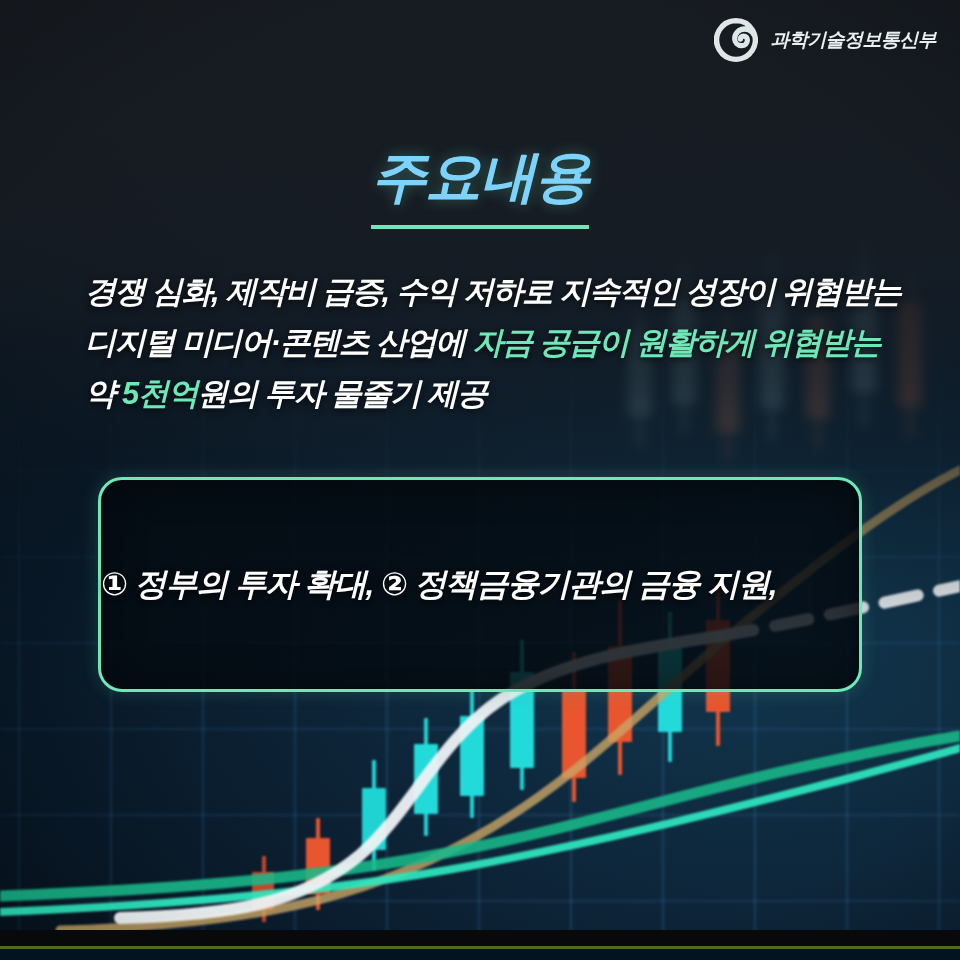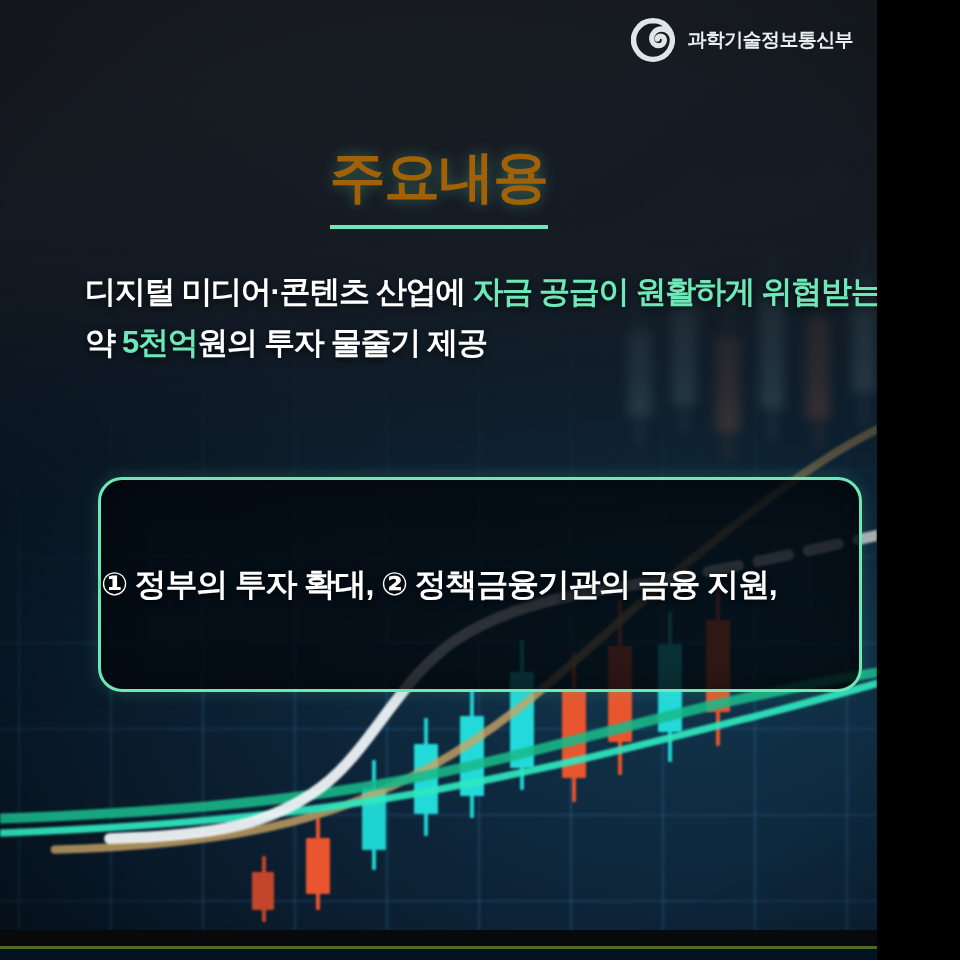--- a/index.html
+++ b/index.html
@@ -3,25 +3,26 @@
 <meta charset="utf-8">
 <title>주요내용</title>
 <style>
   html, body {
     margin: 0;
     padding: 0;
     background: #000;
   }
   #card {
     position: relative;
-    width: 877px;
+    width: 960px;
     height: 960px;
     overflow: hidden;
     font-family: "Liberation Sans", "DejaVu Sans", sans-serif;
     background: #0b1016;
+    font-style: italic;
     -webkit-font-smoothing: antialiased;
   }
 
   
   .bg-layer { position: absolute; inset: 0; }
 
   
   #bg-base {
     background:
       radial-gradient(120% 90% at 78% 62%, #123a52 0%, #0d2438 38%, #071522 68%, #04080e 100%),
@@ -92,21 +93,21 @@
   }
 
   
   #title-wrap {
     position: absolute; top: 140px; left: 0; right: 0;
     text-align: center;
   }
   #page-title {
     display: inline-block;
     font-size: 56px; font-weight: 800; letter-spacing: -1.5px;
-    color: #a16207;
+    color: #7dd3fc;
     padding-bottom: 9px;
     border-bottom: 4px solid #6fe8b8;
     text-shadow: 0 0 14px rgba(111,232,184,0.35);
   }
 
   
   #body-copy {
     position: absolute; top: 266px; left: 85px; right: 60px;
     font-size: 31px; font-weight: 700; letter-spacing: -1.3px;
     line-height: 51px; color: #ffffff;
@@ -214,20 +215,21 @@
                C 76 45, 72 41, 67 41 C 63 41, 60 44, 60 48" fill="none" stroke="#dfe6e8" stroke-width="12" stroke-linecap="round" stroke-linejoin="round"></path>
     </svg>
     <span id="ministry-name">과학기술정보통신부</span>
   </div>
 
   <div id="title-wrap">
     <span id="page-title">주요내용</span>
   </div>
 
   <div id="body-copy">
+    <span class="ln">경쟁 심화, 제작비 급증, 수익 저하로 지속적인 성장이 위협받는</span>
     <span class="ln"><span>디지털 미디어·콘텐츠 산업에 </span><span class="accent">자금 공급이 원활하게 위협받는</span></span>
     <span class="ln"><span>약 </span><span class="accent">5천억</span><span>원의 투자 물줄기 제공</span></span>
   </div>
 
   <div id="points-box">
     <div class="point-line">① 정부의 투자 확대, ② 정책금융기관의 금융 지원,</div>
   </div>
 
   <div id="bottom-black"></div>
   <div id="bottom-line"></div>

